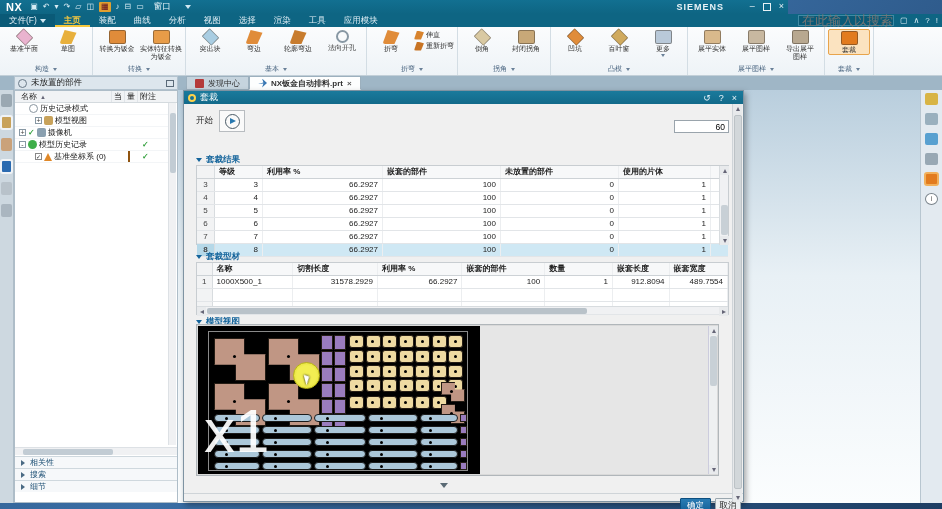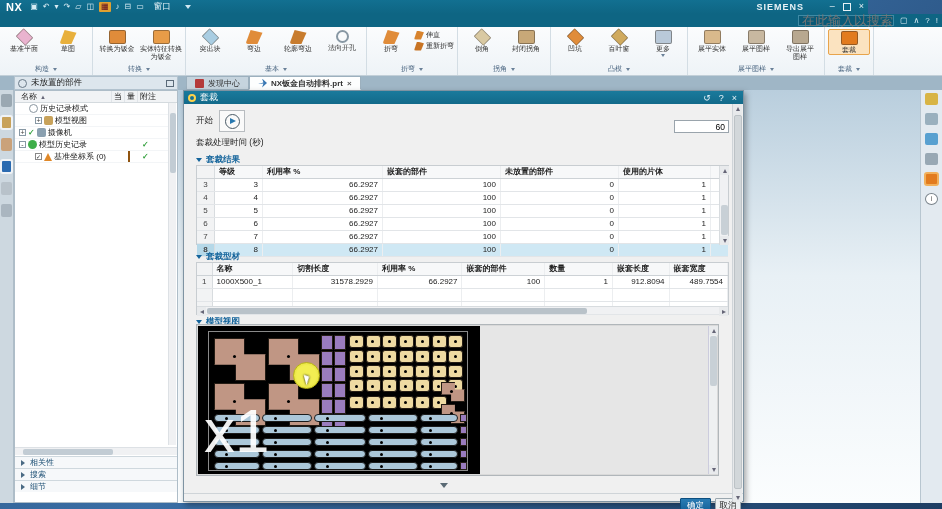--- a/index.html
+++ b/index.html
@@ -1,21 +1,21 @@
 <!DOCTYPE html>
 <html><head>
 <meta charset="utf-8">
 <style>
   *{margin:0;padding:0;box-sizing:border-box}
   html,body{width:942px;height:509px;overflow:hidden}
   body{font-family:"Liberation Sans",sans-serif;background:linear-gradient(135deg,#27517e,#3a6ea5 45%,#1d3d63);position:relative}
   .screen{position:absolute;left:0;top:0;width:942px;height:509px}
 
   
-  .titlebar{position:absolute;left:0;top:0;width:868px;height:14px;background:linear-gradient(180deg,#127091,#0e6583);color:#fff;display:flex;align-items:center;font-size:9px}
+  .titlebar{position:absolute;left:0;top:0;width:788px;height:14px;background:linear-gradient(180deg,#127091,#0e6583);color:#fff;display:flex;align-items:center;font-size:9px}
   .nx-logo{font-weight:bold;font-size:11px;margin:0 8px 0 6px;letter-spacing:.5px}
   .qat{display:flex;align-items:center;gap:5px}
   .qat .qi{font-size:8px;line-height:10px;color:#d8ecf4;cursor:default}
   .qat .qi.accent{background:#e0a030;color:#502;padding:0 2px;border-radius:1px}
   .win-menu{margin-left:10px;font-size:8.5px;color:#e8f4fa;display:flex;align-items:center;gap:14px}
   .caret-down{width:0;height:0;border-left:3px solid transparent;border-right:3px solid transparent;border-top:4px solid #d0e8f2}
   .tb-title{position:absolute;left:0;right:0;text-align:center;font-size:8.5px;color:#cfe6ef;pointer-events:none}
   .brand{position:absolute;right:64px;top:2px;font-weight:bold;font-size:9px;letter-spacing:1px;color:#e8f2f6}
   .winbtns{position:absolute;right:4px;top:1px;display:flex;gap:8px;font-size:9px;color:#e8f2f6}
   .maxbox{width:8px;height:8px;border:1px solid #e8f2f6;margin-top:2px}
@@ -181,20 +181,32 @@
     </span>
     <span class="brand">SIEMENS</span>
     <span class="winbtns">
       <span>–</span>
       <span class="maxbox"></span>
       <span>×</span>
     </span>
   </div>
 
   <div class="menubar">
+    <div id="menu-tabs" style="display:flex">
+        <div class="mtab file">文件(F)<span class="caret-down"></span></div>
+        <div class="mtab act">主页</div>
+        <div class="mtab">装配</div>
+        <div class="mtab">曲线</div>
+        <div class="mtab">分析</div>
+        <div class="mtab">视图</div>
+        <div class="mtab">选择</div>
+        <div class="mtab">渲染</div>
+        <div class="mtab">工具</div>
+        <div class="mtab">应用模块</div>
+      </div>
     <div class="menu-right">
       <span class="searchbox">
         <input placeholder="在此输入以搜索" style="">
         <span class="srch"></span>
       </span>
       <span id="menu-right-icons" style="display:flex;gap:6px">
           <span class="mr-ic">▢</span>
           <span class="mr-ic">∧</span>
           <span class="mr-ic">?</span>
           <span class="mr-ic">!</span>
@@ -467,21 +479,20 @@
     </div>
     <div class="dbody">
       <div class="startrow">
         <span>开始</span>
         <span class="playbox">
           <span class="playcirc">
               <span class="playtri"></span>
             </span>
         </span>
       </div>
-      <div class="timerow">套裁处理时间 (秒)</div>
       <input class="timeinput" value="60" style="">
 
       <div class="secthead" style="left:12px;top:50px">
         <span class="tri-d"></span>
         <span>套裁结果</span>
       </div>
       <div class="tbl" id="results-table" style="left:12px;top:61px;width:533px;height:80px">
           <div class="trh">
             <div class="tc rn" style="width: 18px;"></div>
             <div class="tc" style="width: 48px;">等级</div>

